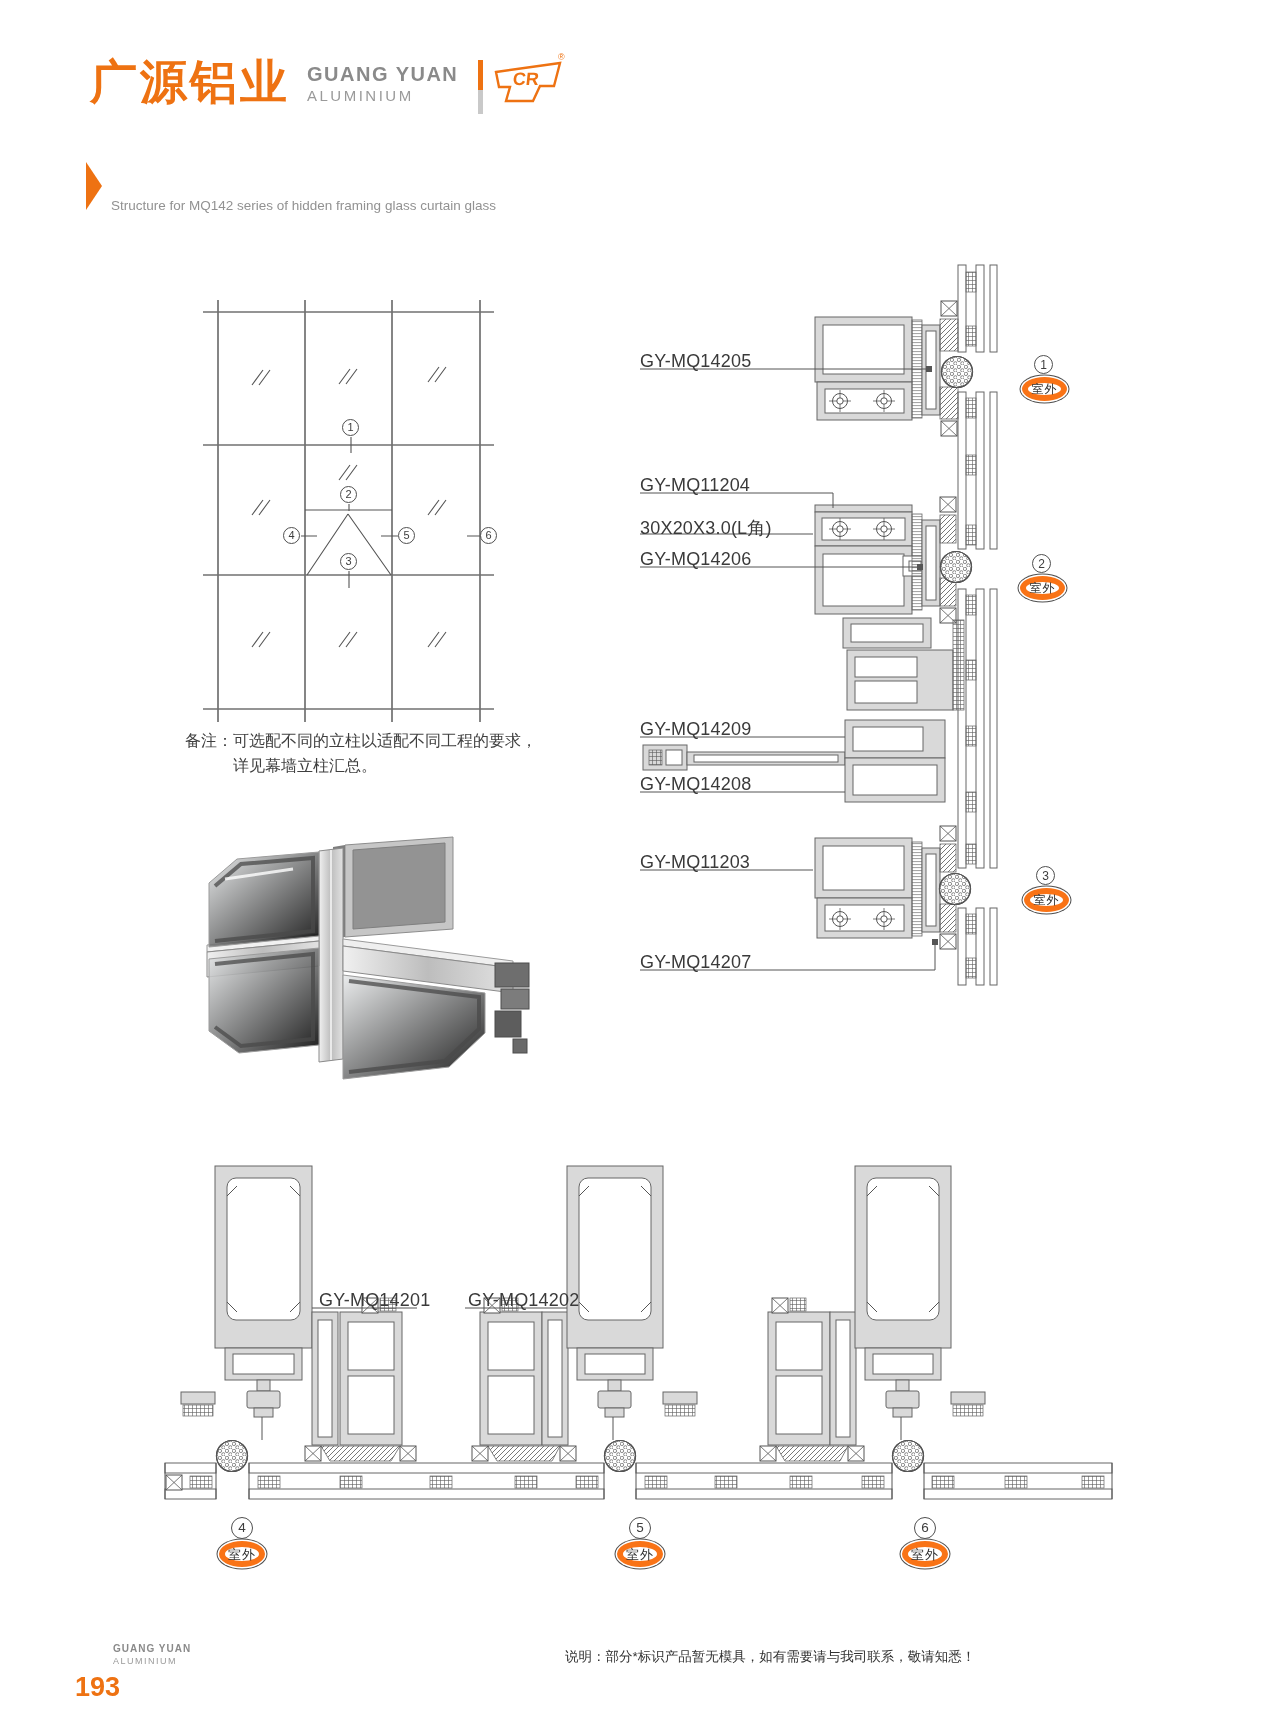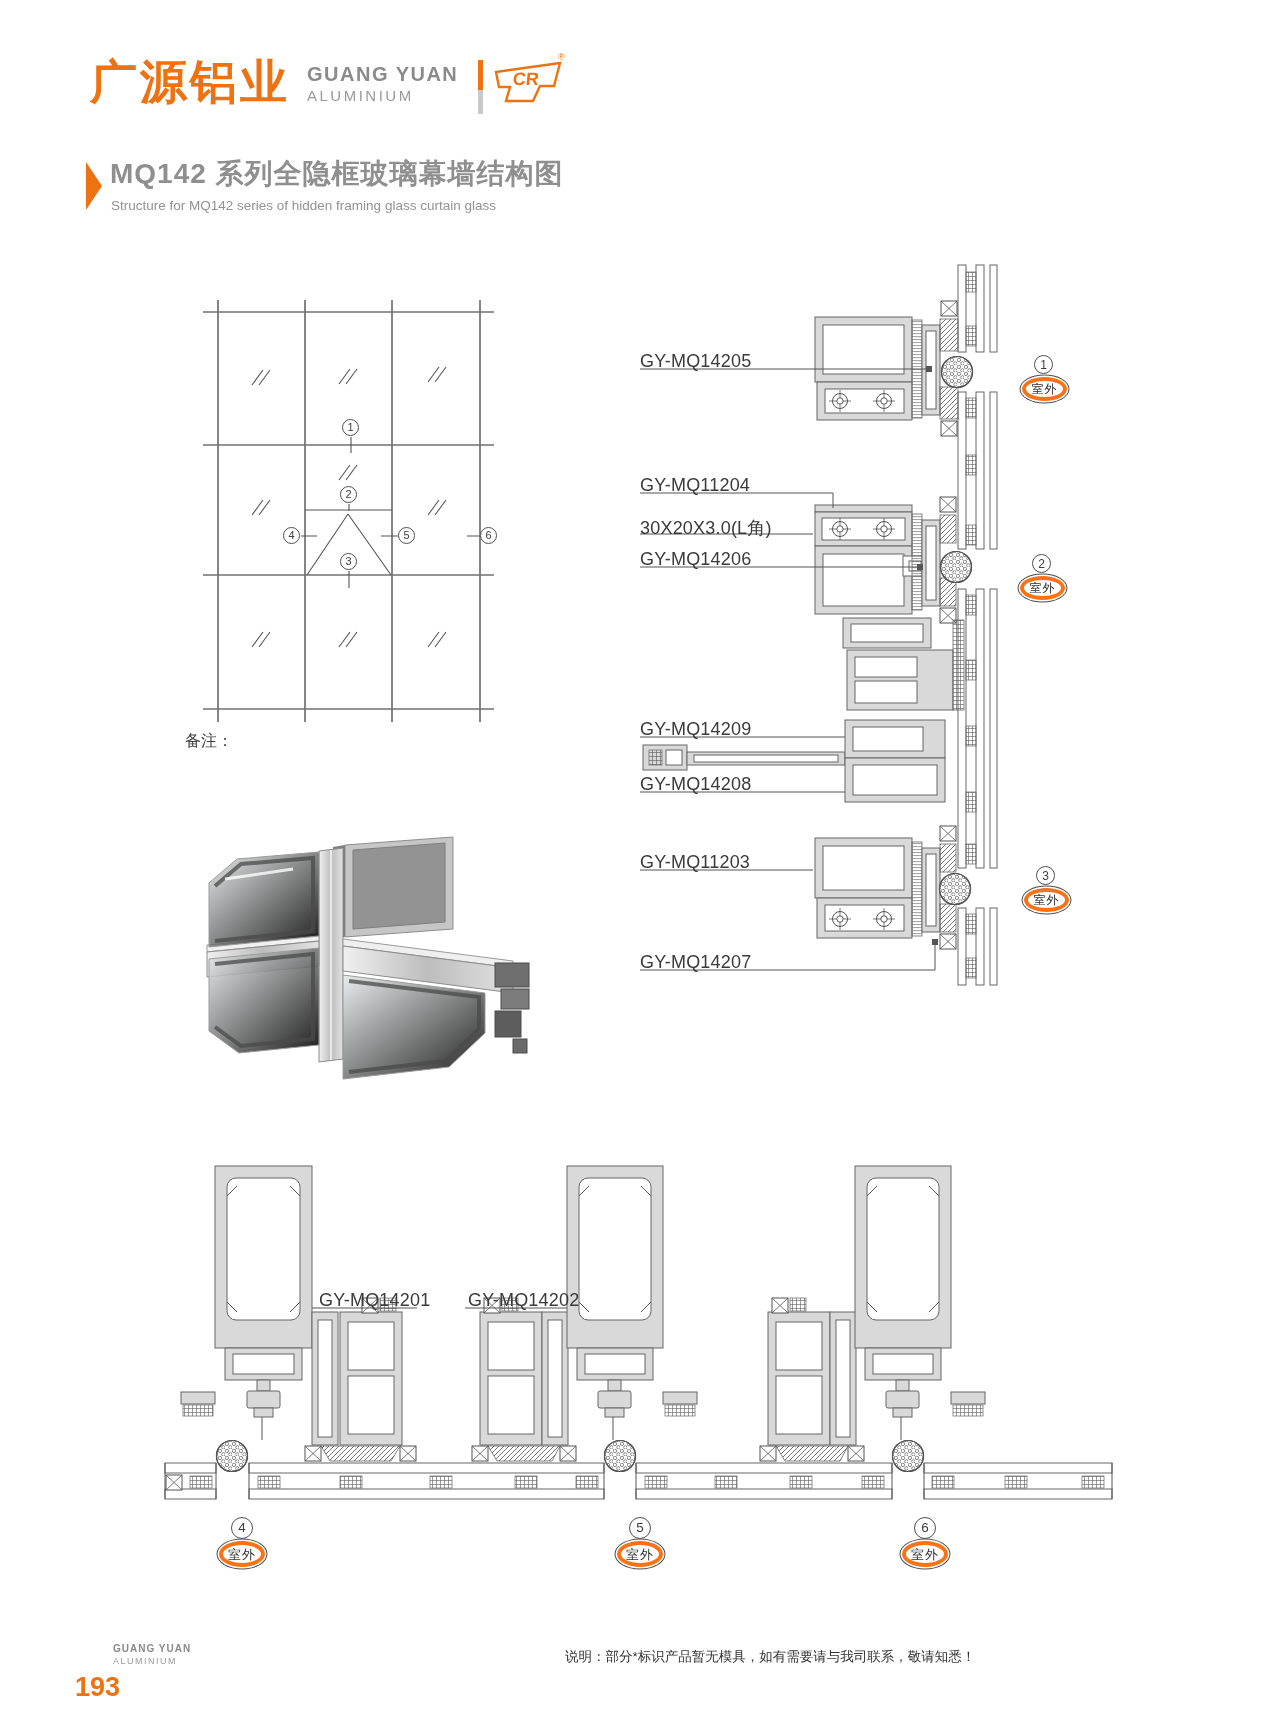--- a/index.html
+++ b/index.html
@@ -19,21 +19,21 @@
   
   .note{display:flex;font-size:16px;color:#3F3F3F;line-height:1.55;}
   .note .lbl{white-space:nowrap;}
   
   .sec-label{position:absolute;font-size:18px;color:#3A3A3A;white-space:nowrap;letter-spacing:0.2px;}
   
   .m-circle{position:absolute;border:1.3px solid #4F4F4F;border-radius:50%;display:flex;align-items:center;justify-content:center;color:#3D3D3D;background:#fff;box-sizing:border-box;line-height:1;}
   .c17{width:17px;height:17px;font-size:11px;}
   .c19{width:19px;height:19px;font-size:12px;}
   .c22{width:22px;height:22px;font-size:13.5px;}
-  .m-oval{position:absolute;border:4px solid #f97316;border-radius:50%;display:flex;align-items:center;justify-content:center;color:#2F2F2F;background:#fff;box-shadow:0 0 0 1.5px #fff,0 0 0 2.5px #4F4F4F;box-sizing:border-box;line-height:1;}
+  .m-oval{position:absolute;border:6px solid #f97316;border-radius:50%;display:flex;align-items:center;justify-content:center;color:#2F2F2F;background:#fff;box-shadow:0 0 0 1.5px #fff,0 0 0 2.5px #4F4F4F;box-sizing:border-box;line-height:1;}
   .ov-r{width:45px;height:24px;font-size:12px;letter-spacing:1px;}
   .ov-b{width:46px;height:26px;font-size:13px;letter-spacing:1px;}
   
   .pageno{font-size:27px;font-weight:bold;color:#EE7212;line-height:1;}
   .footer-brand1{font-size:10px;font-weight:bold;color:#8A8A8A;letter-spacing:1px;line-height:1;}
   .footer-brand2{font-size:9px;color:#9A9A9A;letter-spacing:1.5px;line-height:1;margin-top:3px;}
   .footer-note{font-size:13.5px;color:#333;white-space:nowrap;}
   
   .al{fill:#D9D9D9;stroke:#666;stroke-width:1;}
   .wh{fill:#fff;stroke:#666;stroke-width:1;}
@@ -85,21 +85,20 @@
     <div class="logo-en2">ALUMINIUM</div>
   </div>
   <div class="abs logo-divider" style="left:478px;top:60px"></div>
   <svg class="abs" style="left:494px;top:58px" width="68" height="52" viewBox="0 0 68 52">
     <polygon points="2,14 66,5 60,28 46,28 39,43 12,43 16,29 5,29" fill="none" stroke="#EE7212" stroke-width="2.4"></polygon>
     <text x="21" y="27" font-size="18" font-weight="bold" fill="#EE7212" transform="skewX(-6)">CR</text>
   </svg>
   <span class="abs reg" style="left:558px;top:52px">®</span>
 
   <div class="abs title-tri" style="left:86px;top:162px"></div>
-  <h1 class="abs title-cn" style="left:110px;top:160px;margin:0">MQ142 系列全隐框玻璃幕墙结构图</h1>
   <p class="abs title-en" style="left:111px;top:199px;margin:0">Structure for MQ142 series of hidden framing glass curtain glass</p>
 
   <svg class="abs" style="left:180px;top:290px" width="332" height="450" viewBox="180 290 332 450">
     <g class="grid">
       <line x1="218" y1="300" x2="218" y2="722"></line>
       <line x1="305" y1="300" x2="305" y2="722"></line>
       <line x1="392" y1="300" x2="392" y2="722"></line>
       <line x1="480" y1="300" x2="480" y2="722"></line>
       <line x1="203" y1="312" x2="494" y2="312"></line>
       <line x1="203" y1="445" x2="494" y2="445"></line>
@@ -125,20 +124,24 @@
   </svg>
   <span class="m-circle c17" style="left:342px;top:419px">1</span>
   <span class="m-circle c17" style="left:340px;top:486px">2</span>
   <span class="m-circle c17" style="left:340px;top:553px">3</span>
   <span class="m-circle c17" style="left:283px;top:527px">4</span>
   <span class="m-circle c17" style="left:398px;top:527px">5</span>
   <span class="m-circle c17" style="left:480px;top:527px">6</span>
 
   <div class="abs note" style="left:185px;top:729px">
     <span class="lbl">备注：</span>
+    <span>
+      <span>可选配不同的立柱以适配不同工程的要求，</span><br>
+      <span>详见幕墙立柱汇总。</span>
+    </span>
   </div>
 
   <svg class="abs" style="left:195px;top:835px" width="340" height="245" viewBox="0 0 340 245">
     <defs>
       <linearGradient id="gAl" x1="0" y1="0" x2="1" y2="0">
         <stop offset="0" stop-color="#F0F0F0"></stop>
           <stop offset="0.5" stop-color="#BDBDBD"></stop>
           <stop offset="1" stop-color="#E2E2E2"></stop>
       </linearGradient>
       <linearGradient id="gGl" x1="0" y1="0" x2="1" y2="1">

